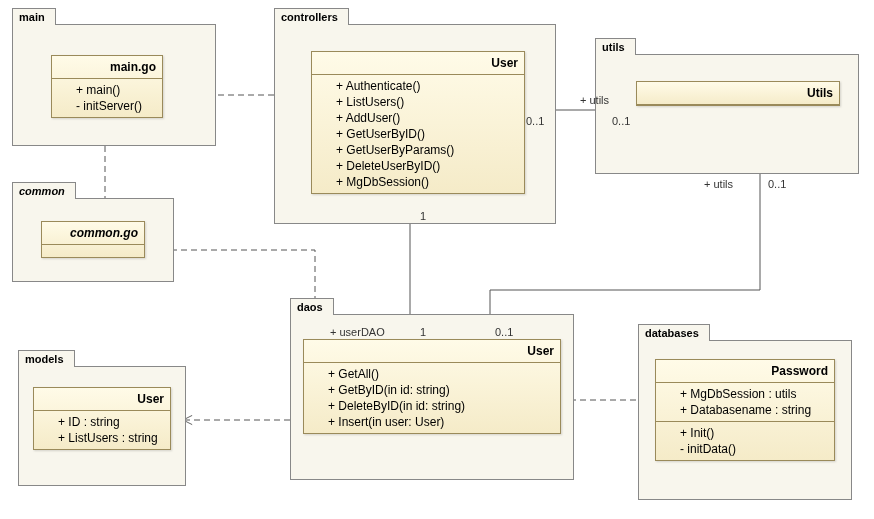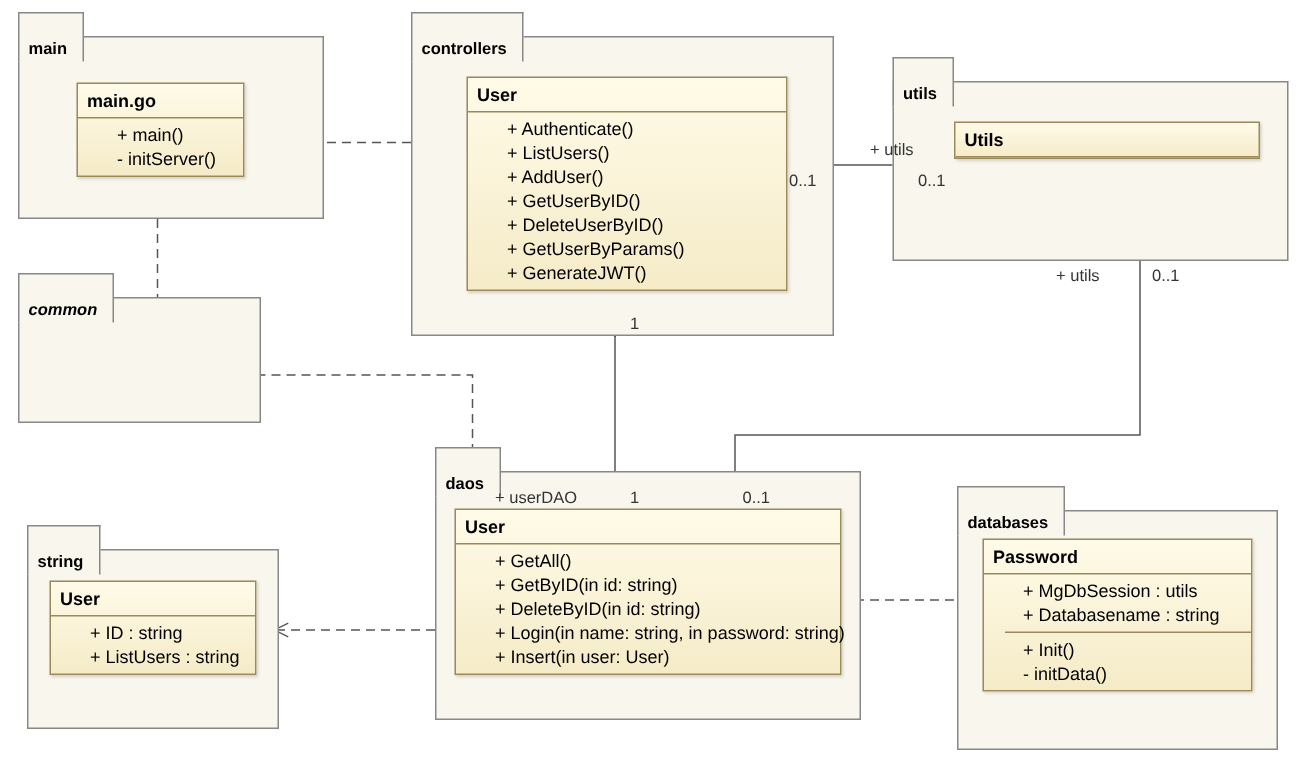--- a/index.html
+++ b/index.html
@@ -17,41 +17,40 @@
     border: 1px solid #888;
     background: #f8f6ed;
   }
   .package-tab {
     position: absolute;
     top: -17px;
     left: -1px;
     border: 1px solid #888;
     border-bottom: none;
     background: #f8f6ed;
-    padding: 18px 10px 2px 6px;
+    padding: 2px 10px 2px 6px;
     font-weight: bold;
     font-size: 11px;
   }
   .class {
     position: absolute;
     border: 1px solid #9a8a5a;
     background: linear-gradient(#fffbe8, #f5ebc8);
     box-shadow: 1px 1px 2px rgba(0,0,0,0.15);
   }
   .class-title {
     font-weight: bold;
-    text-align: left;
+    text-align: right;
     padding: 4px 6px;
     border-bottom: 1px solid #9a8a5a;
   }
   .class-section {
-    padding: 3px 12px;
+    padding: 3px 24px;
     border-bottom: 1px solid #9a8a5a;
     min-height: 6px;
-    margin-left: 14px;
   }
   .class-section:last-child { border-bottom: none; }
   .class-section div { padding: 1px 0; white-space: nowrap; }
   .assoc-label {
     position: absolute;
     font-size: 11px;
     color: #333;
   }
   svg.connections {
     position: absolute;
@@ -94,61 +93,64 @@
     <div class="class-title">main.go</div>
     <div class="class-section">
       <div>+ main()</div>
       <div>- initServer()</div>
     </div>
   </div>
 </div>
 
 <div class="package" style="left:12px; top:198px; width:160px; height:82px;font-style:italic;">
   <div class="package-tab">common</div>
+  <div class="class" style="left:28px; top:22px; width:102px;">
+    <div class="class-title">common.go</div>
+    <div class="class-section"></div>
+  </div>
 </div>
 
 <div class="package" style="left:274px; top:24px; width:280px; height:198px;">
   <div class="package-tab">controllers</div>
   <div class="class" style="left:36px; top:26px; width:212px;">
     <div class="class-title">User</div>
     <div class="class-section">
       <div>+ Authenticate()</div>
       <div>+ ListUsers()</div>
       <div>+ AddUser()</div>
       <div>+ GetUserByID()</div>
+      <div>+ GetUserByParams()</div>
       <div>+ DeleteUserByID()</div>
-      <div>+ GetUserByParams()</div>
-      <div>+ GenerateJWT()</div>
+      <div>+ MgDbSession()</div>
     </div>
   </div>
 </div>
 
 <div class="package" style="left:595px; top:54px; width:262px; height:118px;">
   <div class="package-tab">utils</div>
   <div class="class" style="left:40px; top:26px; width:202px;">
     <div class="class-title">Utils</div>
   </div>
 </div>
 
 <div class="package" style="left:290px; top:314px; width:282px; height:164px;">
   <div class="package-tab">daos</div>
   <div class="class" style="left:12px; top:24px; width:256px;">
     <div class="class-title">User</div>
     <div class="class-section">
       <div>+ GetAll()</div>
       <div>+ GetByID(in id: string)</div>
       <div>+ DeleteByID(in id: string)</div>
-      <div>+ Login(in name: string, in password: string)</div>
       <div>+ Insert(in user: User)</div>
     </div>
   </div>
 </div>
 
 <div class="package" style="left:18px; top:366px; width:166px; height:118px;">
-  <div class="package-tab">string</div>
+  <div class="package-tab">models</div>
   <div class="class" style="left:14px; top:20px; width:136px;">
     <div class="class-title">User</div>
     <div class="class-section">
       <div>+ ID : string</div>
       <div>+ ListUsers : string</div>
     </div>
   </div>
 </div>
 
 <div class="package" style="left:638px; top:340px; width:212px; height:158px;">

